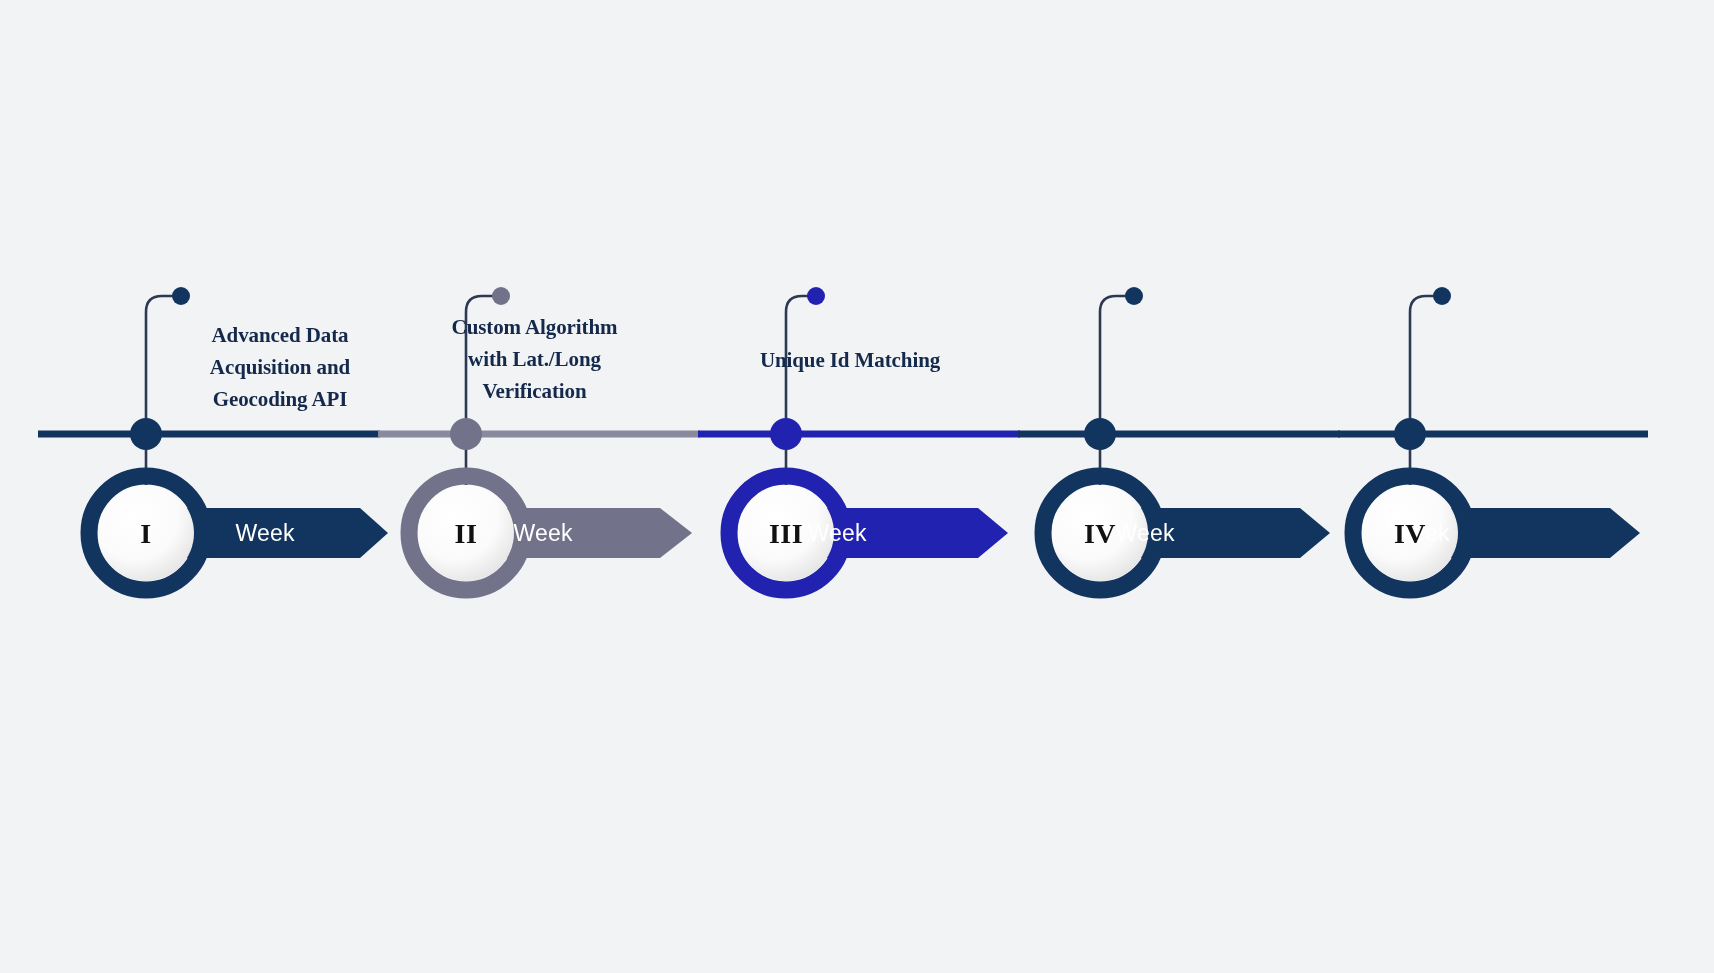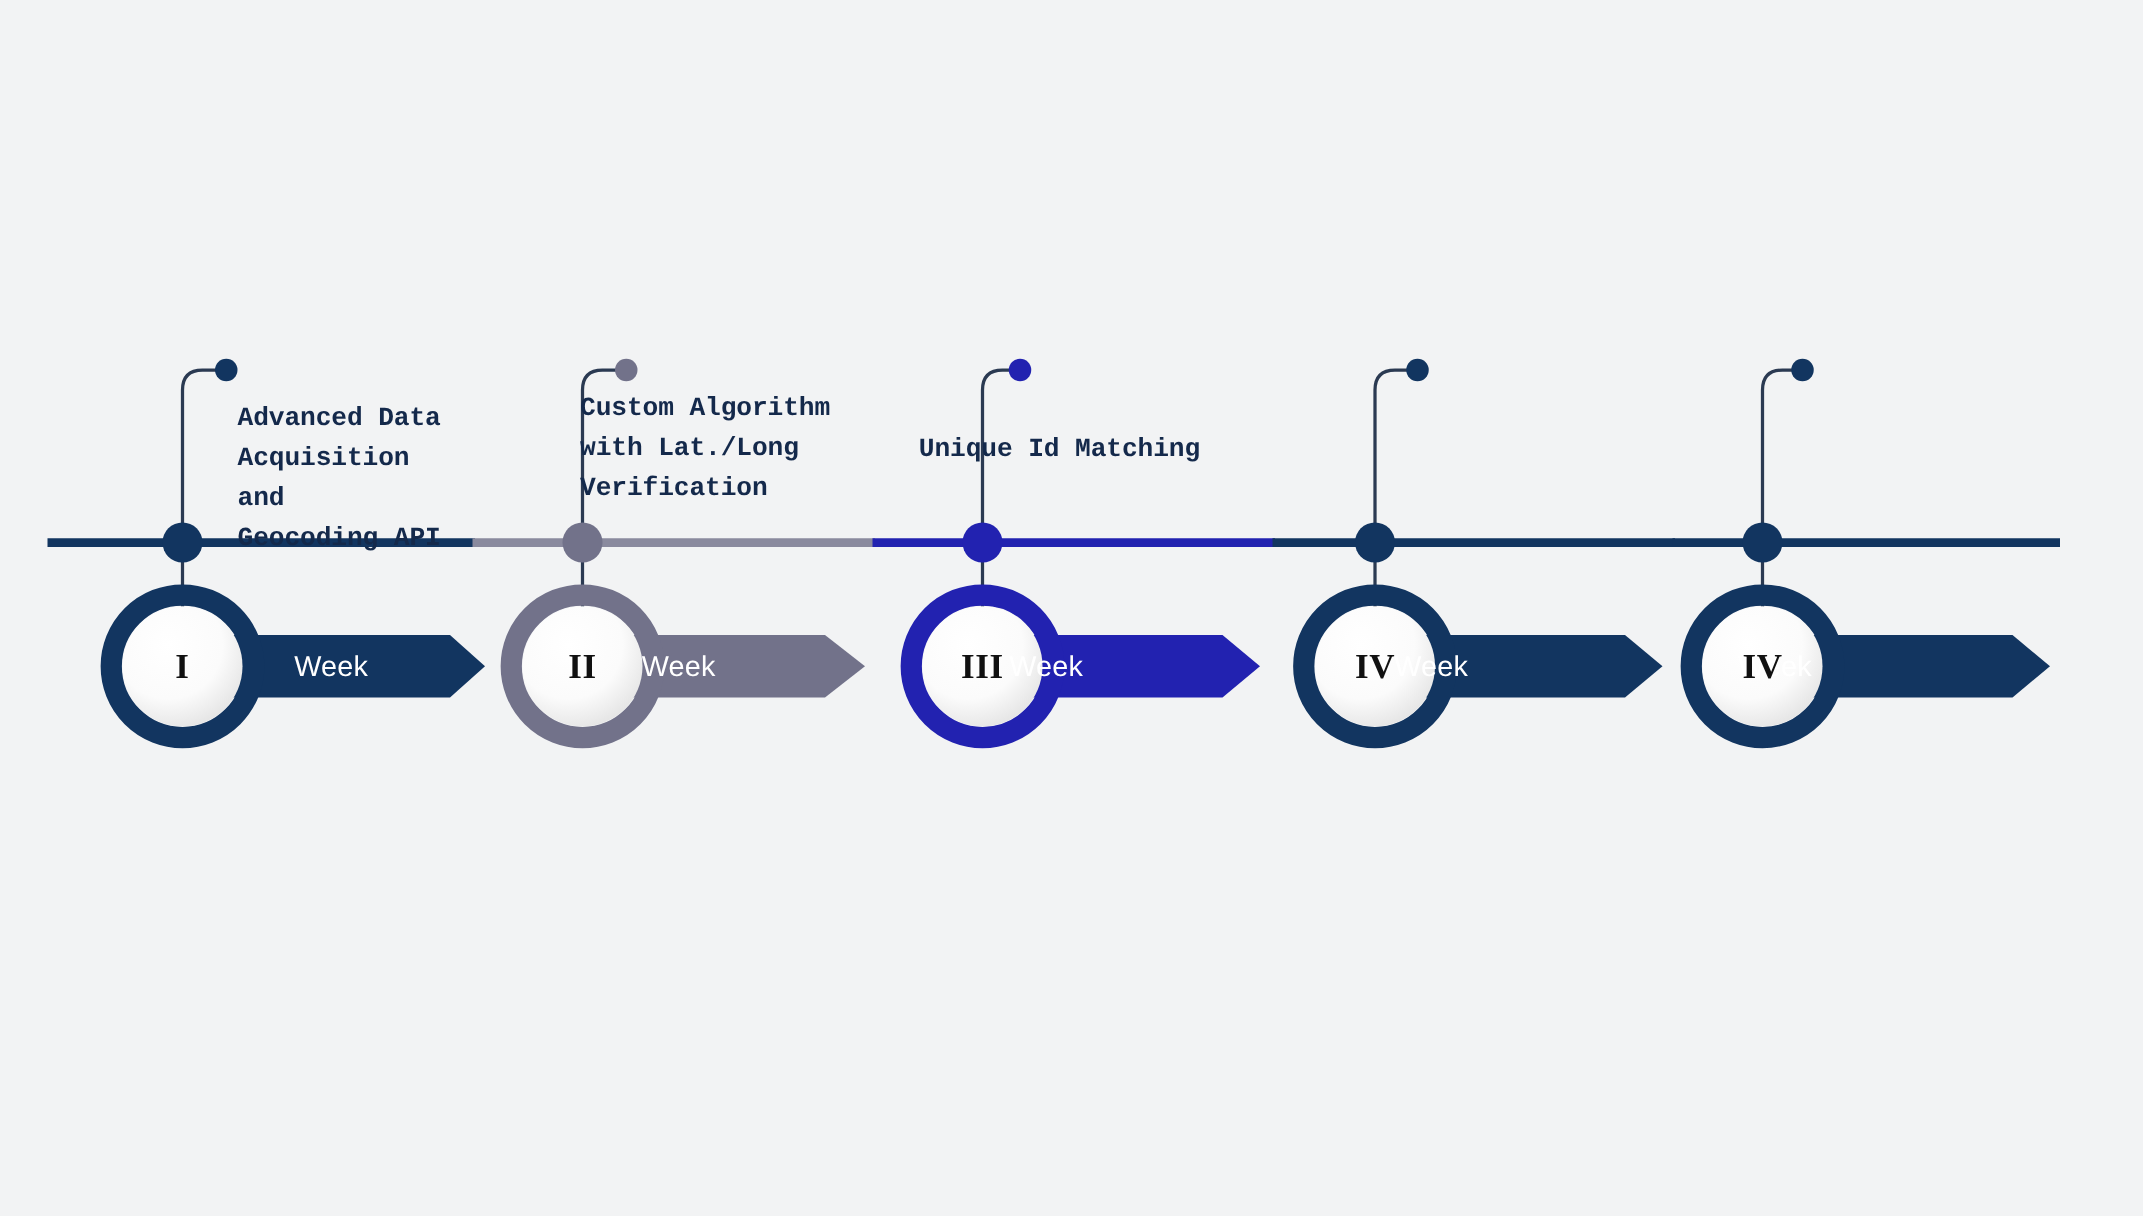--- a/index.html
+++ b/index.html
@@ -21,21 +21,22 @@
   .diagram-svg {
     position: absolute;
     left: 0;
     top: 0;
     width: 1714px;
     height: 973px;
   }
   
   .milestone-label {
     position: absolute;
-    font-family: Liberation Mono, monospace;
+    text-align: center;
+    font-family: Liberation Serif, serif;
     font-weight: bold;
     font-size: 21px;
     line-height: 1.52;
     color: #14294b;
     letter-spacing: -0.1px;
     white-space: pre-line;
     pointer-events: auto;
   }
   .week-label {
     position: absolute;
@@ -125,21 +126,21 @@
       <path id="p5-arrow" d="M 1410 508 L 1610 508 L 1640 533 L 1610 558 L 1410 558 Z" fill="#123560"></path>
       <circle id="p5-ring" cx="1410" cy="533" r="57" fill="none" stroke-width="17" stroke="#123560"></circle>
       <circle cx="1410" cy="533" r="48" fill="url(#circleGrad)"></circle>
       <circle id="p5-dot" cx="1410" cy="434" r="16" fill="#123560"></circle>
     </g>
   </svg>
 
   <div class="milestone-label" style="left:190px; top:320px; width:180px;">Advanced Data
 Acquisition and
 Geocoding API</div>
-  <div class="milestone-label" style="left:464px; top:312px; width:205px;">Custom Algorithm
+  <div class="milestone-label" style="left:432px; top:312px; width:205px;">Custom Algorithm
 with Lat./Long
 Verification</div>
   <div class="milestone-label" style="left:735px; top:345px; width:230px;">Unique Id Matching</div>
 
   <div class="week-label" style="left:200px; top:520px; width:130px;">Week</div>
   <div class="week-label" style="left:478px; top:520px; width:130px;">Week</div>
   <div class="week-label" style="left:772px; top:520px; width:130px;">Week</div>
   <div class="week-label" style="left:1080px; top:520px; width:130px;">Week</div>
   <div class="week-label" style="left:1355px; top:520px; width:130px;">Week</div>
 

